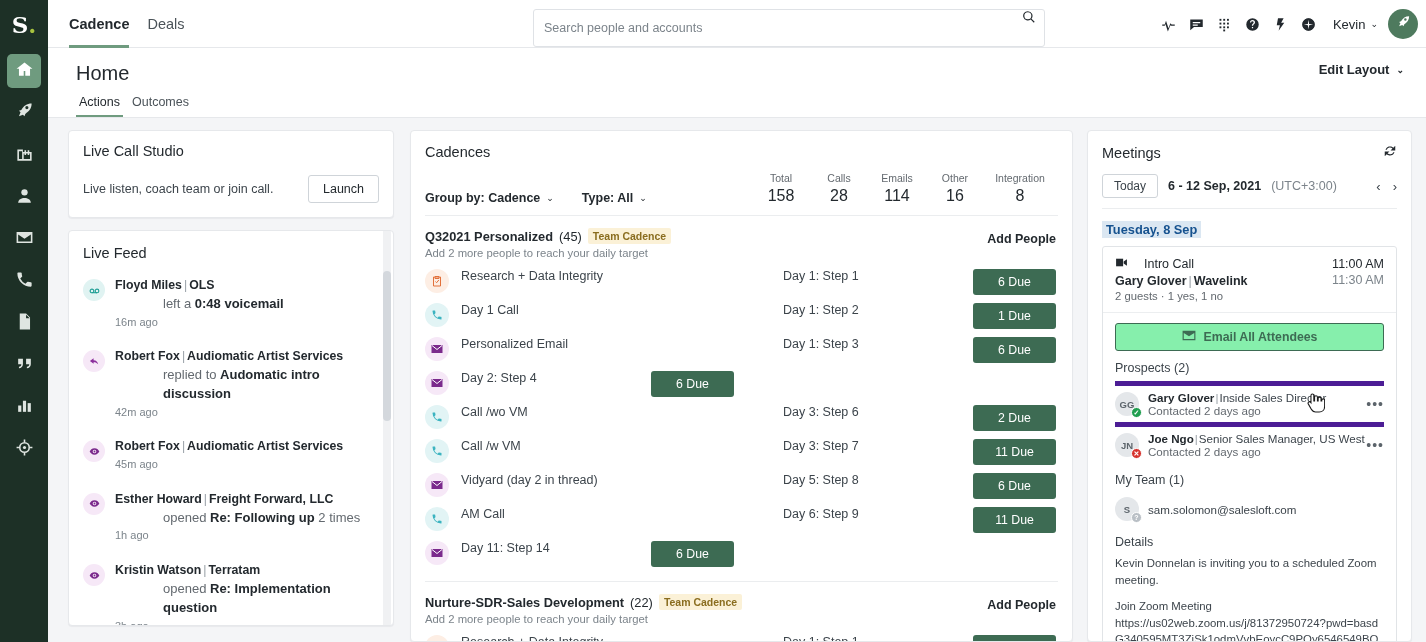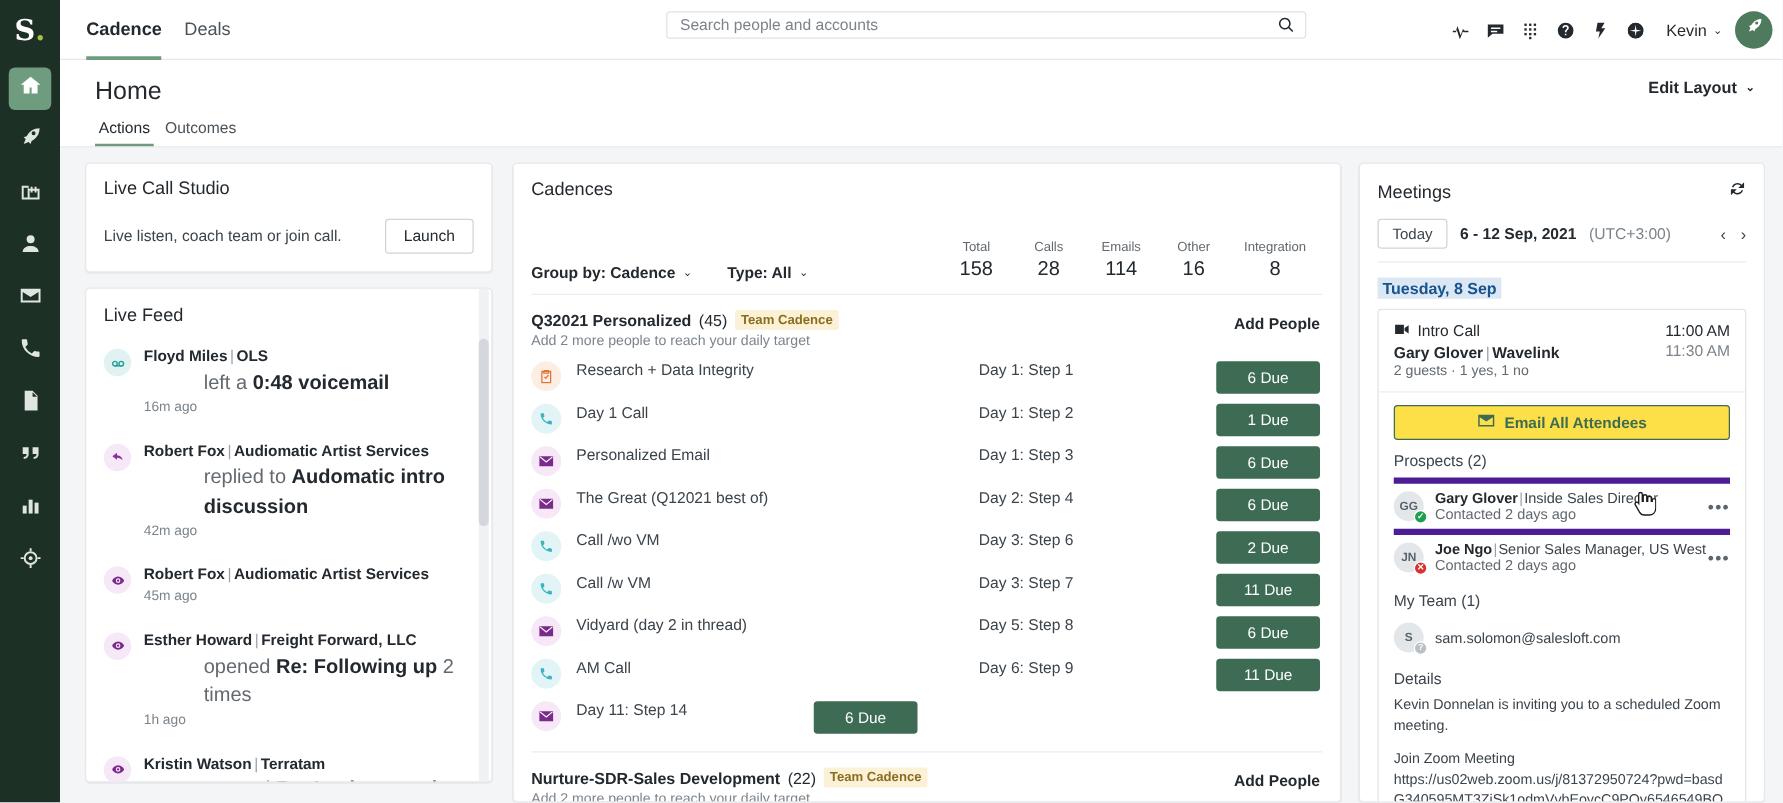--- a/index.html
+++ b/index.html
@@ -55,22 +55,22 @@
   }
   .nav-tab.active { color: #23292e; font-weight: 700; }
   .nav-tab.active:after {
     content: ""; position: absolute; left: 9px; right: 9px; bottom: 0;
     height: 3px; background: #6f9b7f;
   }
   .search-wrap {
     position: absolute; left: 485px; top: 9px; width: 512px; height: 29px;
   }
   .search-box {
-    width: 100%; height: 22px; border: 1px solid #dfe2e6; border-radius: 3px;
-    background: #fff; display: flex; align-items: center; padding: 0 8px 0 10px;
+    width: 100%; height: 38px; border: 1px solid #dfe2e6; border-radius: 3px;
+    background: #fff; display: flex; padding: 0 8px 0 10px;
   }
   .search-box input {
     flex: 1 1 auto; border: none; outline: none; font-size: 12.5px;
     color: #23292e; font-family: "Liberation Sans", sans-serif; background: transparent;
   }
   .search-box input::placeholder { color: #7c848b; }
   .search-box .mag { width: 14px; height: 14px; color: #23292e; }
   .search-box .mag svg { width: 14px; height: 14px; fill: currentColor; }
 
   .nav-right {
@@ -148,21 +148,21 @@
     width: 22px; height: 22px; border-radius: 50%; flex: 0 0 22px;
     display: flex; align-items: center; justify-content: center; margin-top: 2px;
   }
   .fi-ic svg { width: 11px; height: 11px; fill: currentColor; }
   .ic-vm { background: #e0f3f2; color: #1f9e95; }
   .ic-reply { background: #f6e8f7; color: #8b2f9c; }
   .ic-open { background: #f6e8f7; color: #7b2a8c; }
   .fi-body { min-width: 0; }
   .fi-l1 { font-size: 12.3px; color: #23292e; font-weight: 700; line-height: 1.45; }
   .fi-l1 .sep { color: #9aa1a8; font-weight: 400; padding: 0 2px; }
-  .fi-l2 { font-size: 16px; color: #63696f; line-height: 1.45; padding-left: 48px; }
+  .fi-l2 { font-size: 13px; color: #63696f; line-height: 1.45; padding-left: 48px; }
   .fi-l2 b { color: #23292e; font-weight: 700; }
   .fi-l3 { font-size: 11px; color: #7c848b; line-height: 1.6; }
 
   
   .scroll-track {
     position: absolute; right: 2px; top: 0; width: 8px; height: 100%;
     background: #f0f1f3;
   }
   .scroll-thumb {
     position: absolute; right: 2px; width: 8px; border-radius: 4px;
@@ -170,21 +170,21 @@
   }
 
   
   .cad { height: 100%; overflow: hidden; position: relative; }
   .cad h3 { font-size: 14.5px; font-weight: 400; color: #23292e; padding: 13px 0 0 14px; }
   .cad-ctl {
     display: flex; align-items: flex-end; padding: 12px 16px 10px 14px; gap: 28px;
   }
   .pill { font-size: 12.5px; color: #23292e; font-weight: 700; display: flex; align-items: center; gap: 6px; }
   .pill .chev { font-size: 9px; font-weight: 400; }
-  .kpis { margin-left: auto; display: flex; gap: 0; margin-top: 20px; }
+  .kpis { margin-left: auto; display: flex; gap: 0; }
   .kpi { width: 58px; text-align: center; }
   .kpi .k-lab { font-size: 10.5px; color: #63696f; }
   .kpi .k-val { font-size: 16px; color: #23292e; margin-top: 3px; }
   .kpi.wide { width: 72px; }
   .cad-sep { height: 1px; background: #ebedef; margin: 0 14px; }
 
   .grp-head { padding: 12px 16px 6px 14px; display: flex; align-items: flex-start; }
   .grp-t { font-size: 12.8px; color: #23292e; font-weight: 700; display: flex; align-items: center; gap: 6px; flex-wrap: wrap; }
   .grp-t .cnt { font-weight: 400; }
   .badge-team {
@@ -228,33 +228,33 @@
   .mtg-arrows { margin-left: auto; display: flex; gap: 12px; color: #3c444b; font-size: 13px; }
   .mtg-div { height: 1px; background: #ebedef; margin: 0 14px; }
   .day-label {
     display: inline-block; margin: 12px 14px 8px 14px;
     background: #dbe7f2; color: #16528f; font-size: 12.8px; font-weight: 700;
     padding: 1px 4px;
   }
   .mtg-card { margin: 0 14px; border: 1px solid #e1e4e7; border-radius: 3px; background: #fff; }
   .mc-top { display: flex; padding: 10px 12px 10px 12px; border-bottom: 1px solid #eceef0; }
   .mc-l { min-width: 0; flex: 1 1 auto; }
-  .mc-type { font-size: 12.5px; color: #23292e; display: flex; align-items: center; gap: 6px; }
+  .mc-type { font-size: 12.5px; color: #23292e; display: flex; align-items: center; gap: 16px; }
   .mc-type svg { width: 13px; height: 11px; fill: #23292e; }
   .mc-who { font-size: 12.5px; font-weight: 700; color: #23292e; margin-top: 3px; }
   .mc-who .sep { color: #9aa1a8; font-weight: 400; padding: 0 2px; }
   .mc-guests { font-size: 11.3px; color: #63696f; margin-top: 2px; }
   .mc-times { text-align: left; flex: 0 0 auto; padding-left: 8px; }
   .mc-t1 { font-size: 12.5px; color: #23292e; }
   .mc-t2 { font-size: 12.5px; color: #7c848b; margin-top: 2px; }
   .cursor-hand { position: absolute; right: 86px; top: 262px; width: 18px; height: 20px; }
 
   .mc-body { padding: 10px 12px 0 12px; }
   .btn-email {
-    border: 1px solid #3d6b53; color: #3d6b53; background: #fde047; border-radius: 3px;
+    border: 1px solid #3d6b53; color: #3d6b53; background: #86efac; border-radius: 3px;
     font-size: 12.3px; font-weight: 700; padding: 6px 12px; width: 100%;
     display: flex; align-items: center; justify-content: center; gap: 8px;
     font-family: "Liberation Sans", sans-serif;
   }
   .btn-email svg { width: 14px; height: 11px; fill: #3d6b53; }
   .sec-title { font-size: 12.5px; color: #3c444b; padding: 10px 0 6px 0; }
   .prospect { display: flex; align-items: center; padding: 5px 0 5px 0; border-top: 5px solid #4c1d95; }
   .pav {
     width: 24px; height: 24px; border-radius: 50%; background: #e4e7ea;
     color: #5c646b; font-size: 9.5px; font-weight: 700;
@@ -625,21 +625,20 @@
                 <div class="st-day">Day 1: Step 3</div>
                 <button class="btn-due">6 Due</button>
               </div>
               <div class="step-row">
                 <div class="st-ic ic-email">
                   <svg viewBox="0 0 24 20">
                     <path d="M1 2h22v16H1z"></path>
                     <path d="M2 3l10 8 10-8" fill="none" stroke="#fff" stroke-width="2"></path>
                   </svg>
                 </div>
-                <div class="st-name">The Great (Q12021 best of)</div>
                 <div class="st-day">Day 2: Step 4</div>
                 <button class="btn-due">6 Due</button>
               </div>
               <div class="step-row">
                 <div class="st-ic ic-call">
                   <svg viewBox="0 0 24 24">
                     <path d="M6.6 10.8a15 15 0 0 0 6.6 6.6l2.2-2.2a1 1 0 0 1 1-.25c1.1.37 2.3.57 3.6.57a1 1 0 0 1 1 1V20a1 1 0 0 1-1 1A17 17 0 0 1 3 4a1 1 0 0 1 1-1h3.5a1 1 0 0 1 1 1c0 1.25.2 2.45.57 3.57a1 1 0 0 1-.25 1l-2.2 2.23z"></path>
                   </svg>
                 </div>
                 <div class="st-name">Call /wo VM</div>

